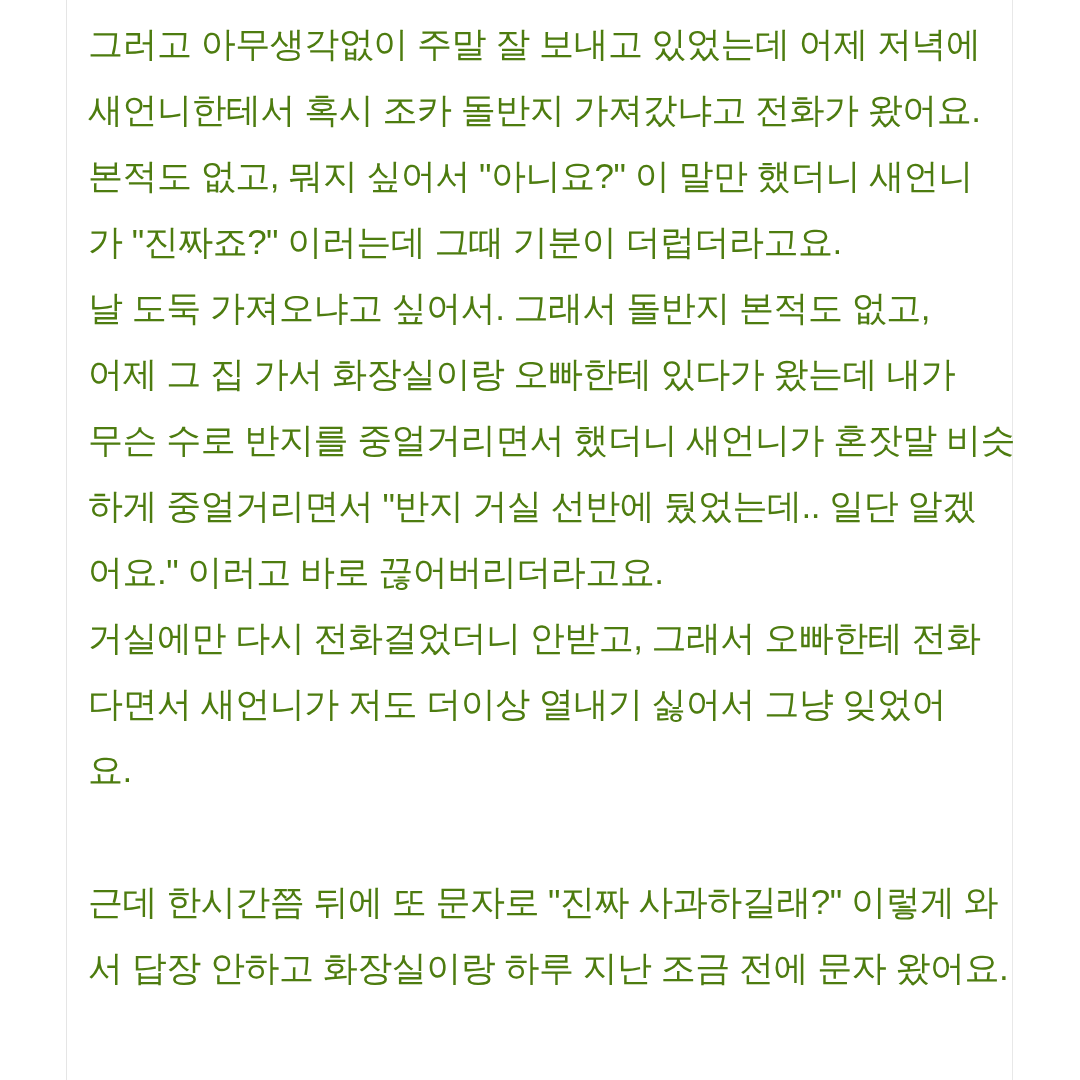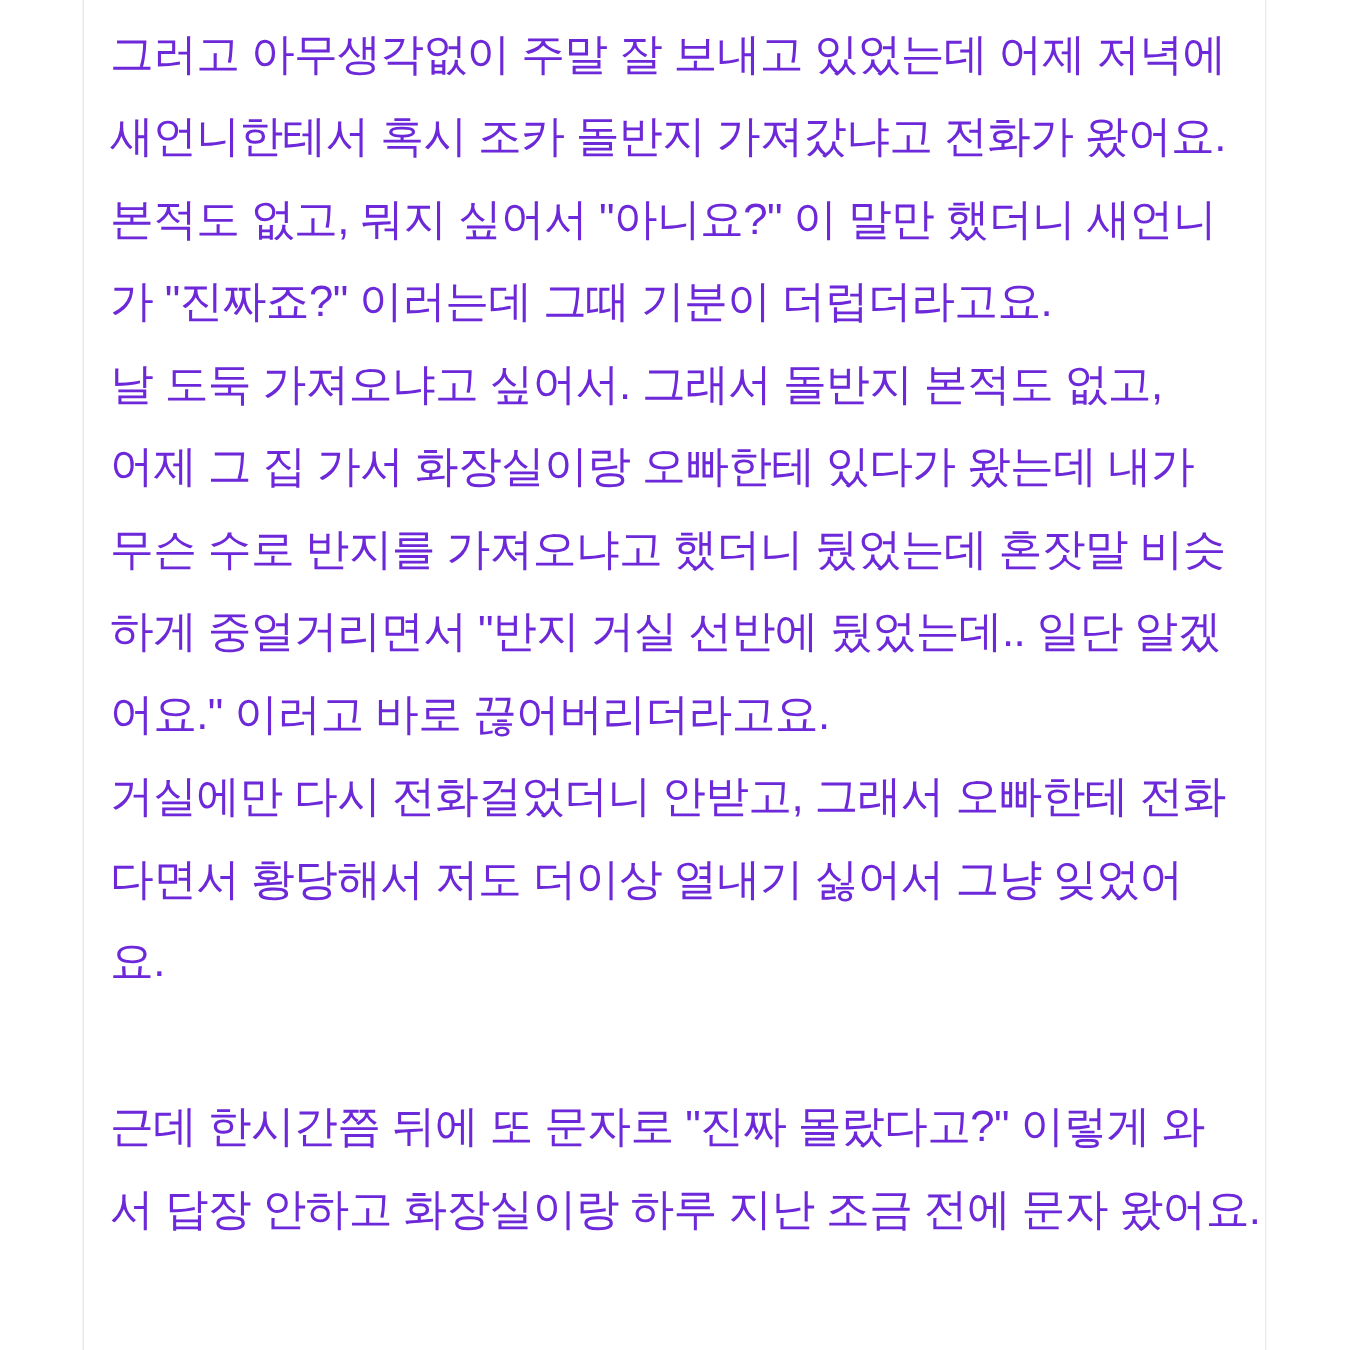--- a/index.html
+++ b/index.html
@@ -21,21 +21,21 @@
     left: 66px;
     width: 947px;
     height: 1080px;
     box-sizing: border-box;
     border-left: 1px solid #e5e5e5;
     border-right: 1px solid #e8e8e8;
     background: #ffffff;
   }
   .post-text {
     padding: 11px 18px 0 21px;
-    color: #6d28d9;
+    color: #4d7c0f;
     font-size: 35px;
     font-weight: 400;
     letter-spacing: -0.5px;
   }
   .text-line {
     height: 66px;
     line-height: 66px;
     white-space: pre;
     overflow: visible;
   }
@@ -45,24 +45,24 @@
 
 <div class="page">
   <div class="content-column">
     <div class="post-text">
       <div class="text-line">그러고 아무생각없이 주말 잘 보내고 있었는데 어제 저녁에</div>
       <div class="text-line">새언니한테서 혹시 조카 돌반지 가져갔냐고 전화가 왔어요.</div>
       <div class="text-line">본적도 없고, 뭐지 싶어서 "아니요?" 이 말만 했더니 새언니</div>
       <div class="text-line">가 "진짜죠?" 이러는데 그때 기분이 더럽더라고요.</div>
       <div class="text-line">날 도둑 가져오냐고 싶어서. 그래서 돌반지 본적도 없고,</div>
       <div class="text-line">어제 그 집 가서 화장실이랑 오빠한테 있다가 왔는데 내가</div>
-      <div class="text-line">무슨 수로 반지를 가져오냐고 했더니 뒀었는데 혼잣말 비슷</div>
+      <div class="text-line">무슨 수로 반지를 중얼거리면서 했더니 새언니가 혼잣말 비슷</div>
       <div class="text-line">하게 중얼거리면서 "반지 거실 선반에 뒀었는데.. 일단 알겠</div>
       <div class="text-line">어요." 이러고 바로 끊어버리더라고요.</div>
       <div class="text-line">거실에만 다시 전화걸었더니 안받고, 그래서 오빠한테 전화</div>
-      <div class="text-line">다면서 황당해서 저도 더이상 열내기 싫어서 그냥 잊었어</div>
+      <div class="text-line">다면서 새언니가 저도 더이상 열내기 싫어서 그냥 잊었어</div>
       <div class="text-line">요.</div>
       <div class="text-line"></div>
-      <div class="text-line">근데 한시간쯤 뒤에 또 문자로 "진짜 몰랐다고?" 이렇게 와</div>
+      <div class="text-line">근데 한시간쯤 뒤에 또 문자로 "진짜 사과하길래?" 이렇게 와</div>
       <div class="text-line">서 답장 안하고 화장실이랑 하루 지난 조금 전에 문자 왔어요.</div>
     </div>
   </div>
 </div>
 
 </body></html>

